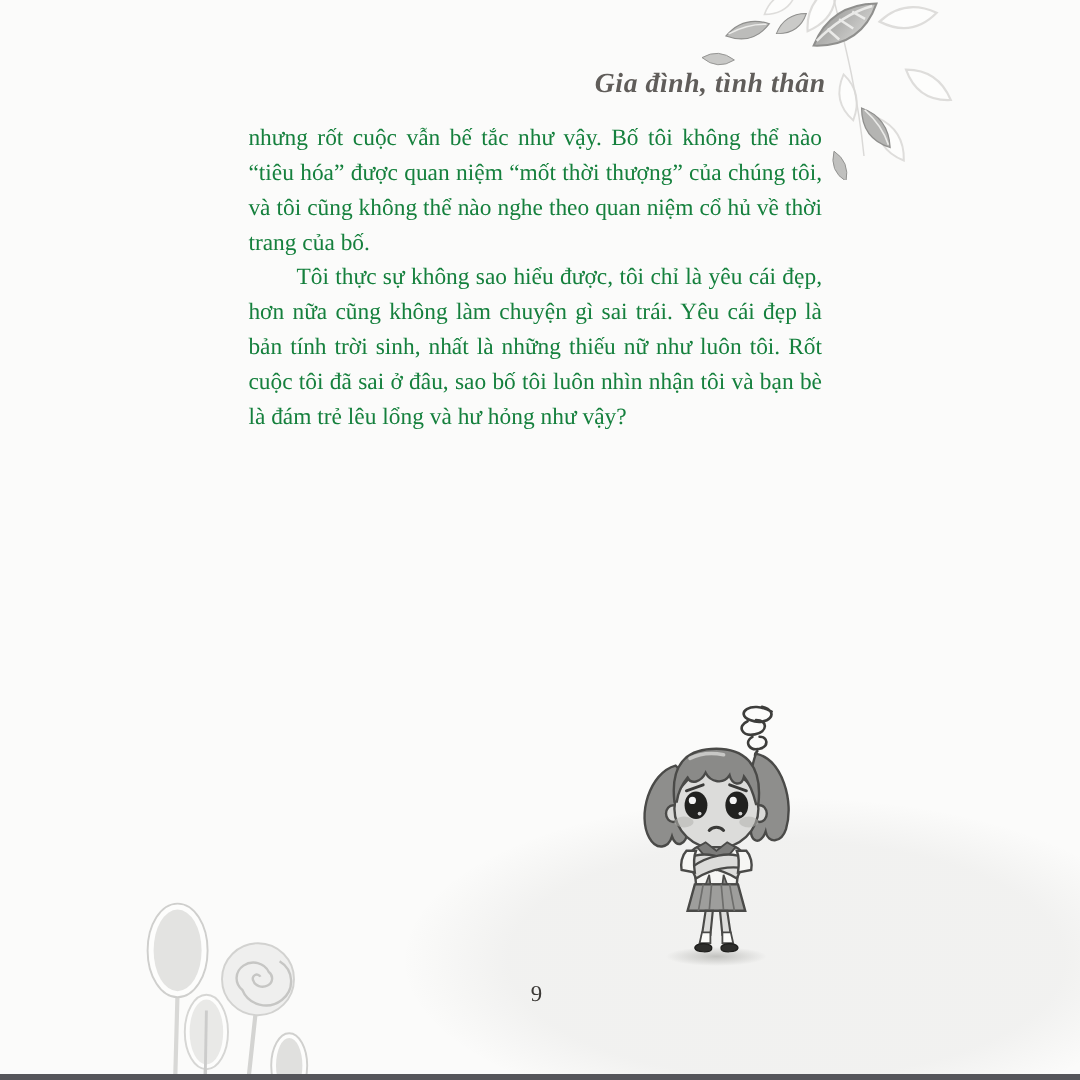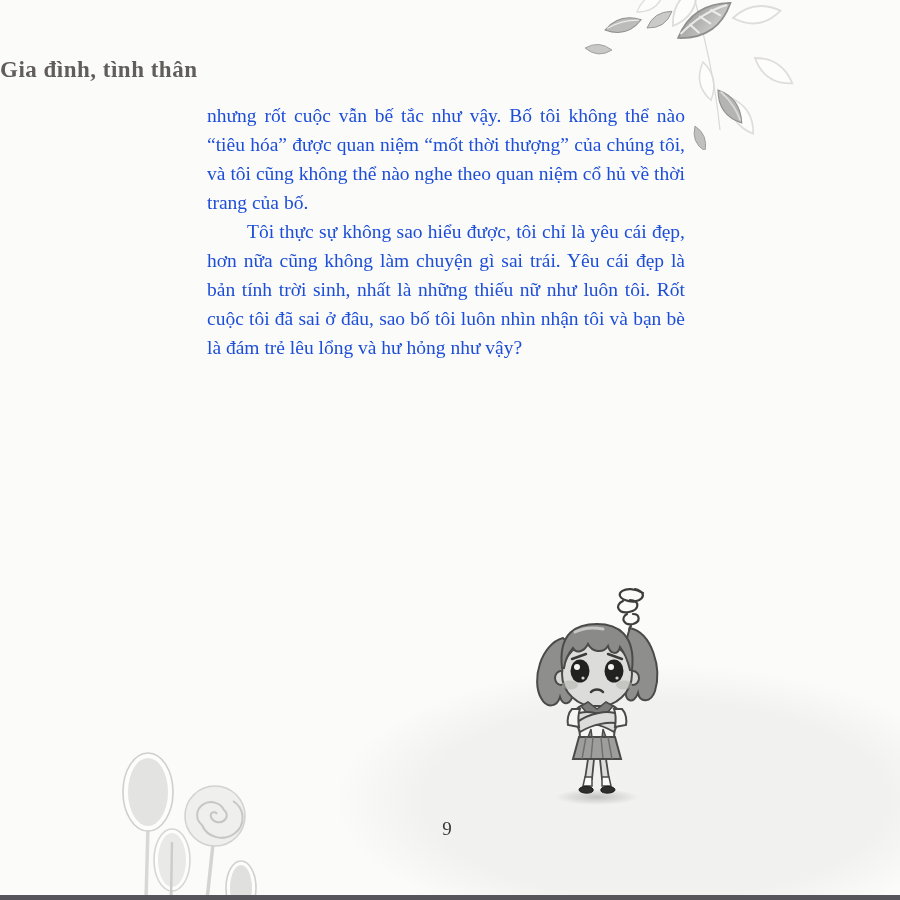--- a/index.html
+++ b/index.html
@@ -11,27 +11,27 @@
   
   .bg-blob {
     position:absolute; left:255px; top:630px; width:800px; height:340px;
     background: radial-gradient(ellipse 50% 50% at 50% 50%,
       rgba(85,85,80,0.06) 58%, rgba(85,85,80,0) 80%);
     pointer-events:none;
   }
   .leaf-decoration { position:absolute; left:585px; top:0; width:215px; height:150px; }
   .section-header {
     position:absolute; top:57px; left:0; width:688px;
-    text-align:left;
-    font-weight:bold; font-size:23px;
+    text-align:right;
+    font-style:italic; font-weight:bold; font-size:23px;
     color:#605d5a; letter-spacing:0.5px;
   }
   .body-text {
     position:absolute; left:207px; top:101px; width:478px;
-    font-size:19.5px; line-height:29px; color:#1d4ed8;
+    font-size:19.5px; line-height:29px; color:#15803d;
     text-align:justify;
   }
   .body-text p.indent { text-indent:40px; }
   .girl-illustration { position:absolute; left:527px; top:586px; width:140px; height:222px; }
   .plant-decoration { position:absolute; left:75px; top:730px; width:230px; height:170px; }
   .page-number {
     position:absolute; left:0; top:818px; width:894px;
     text-align:center; font-size:19px; color:#3b3936;
   }
   .bottom-bar {

